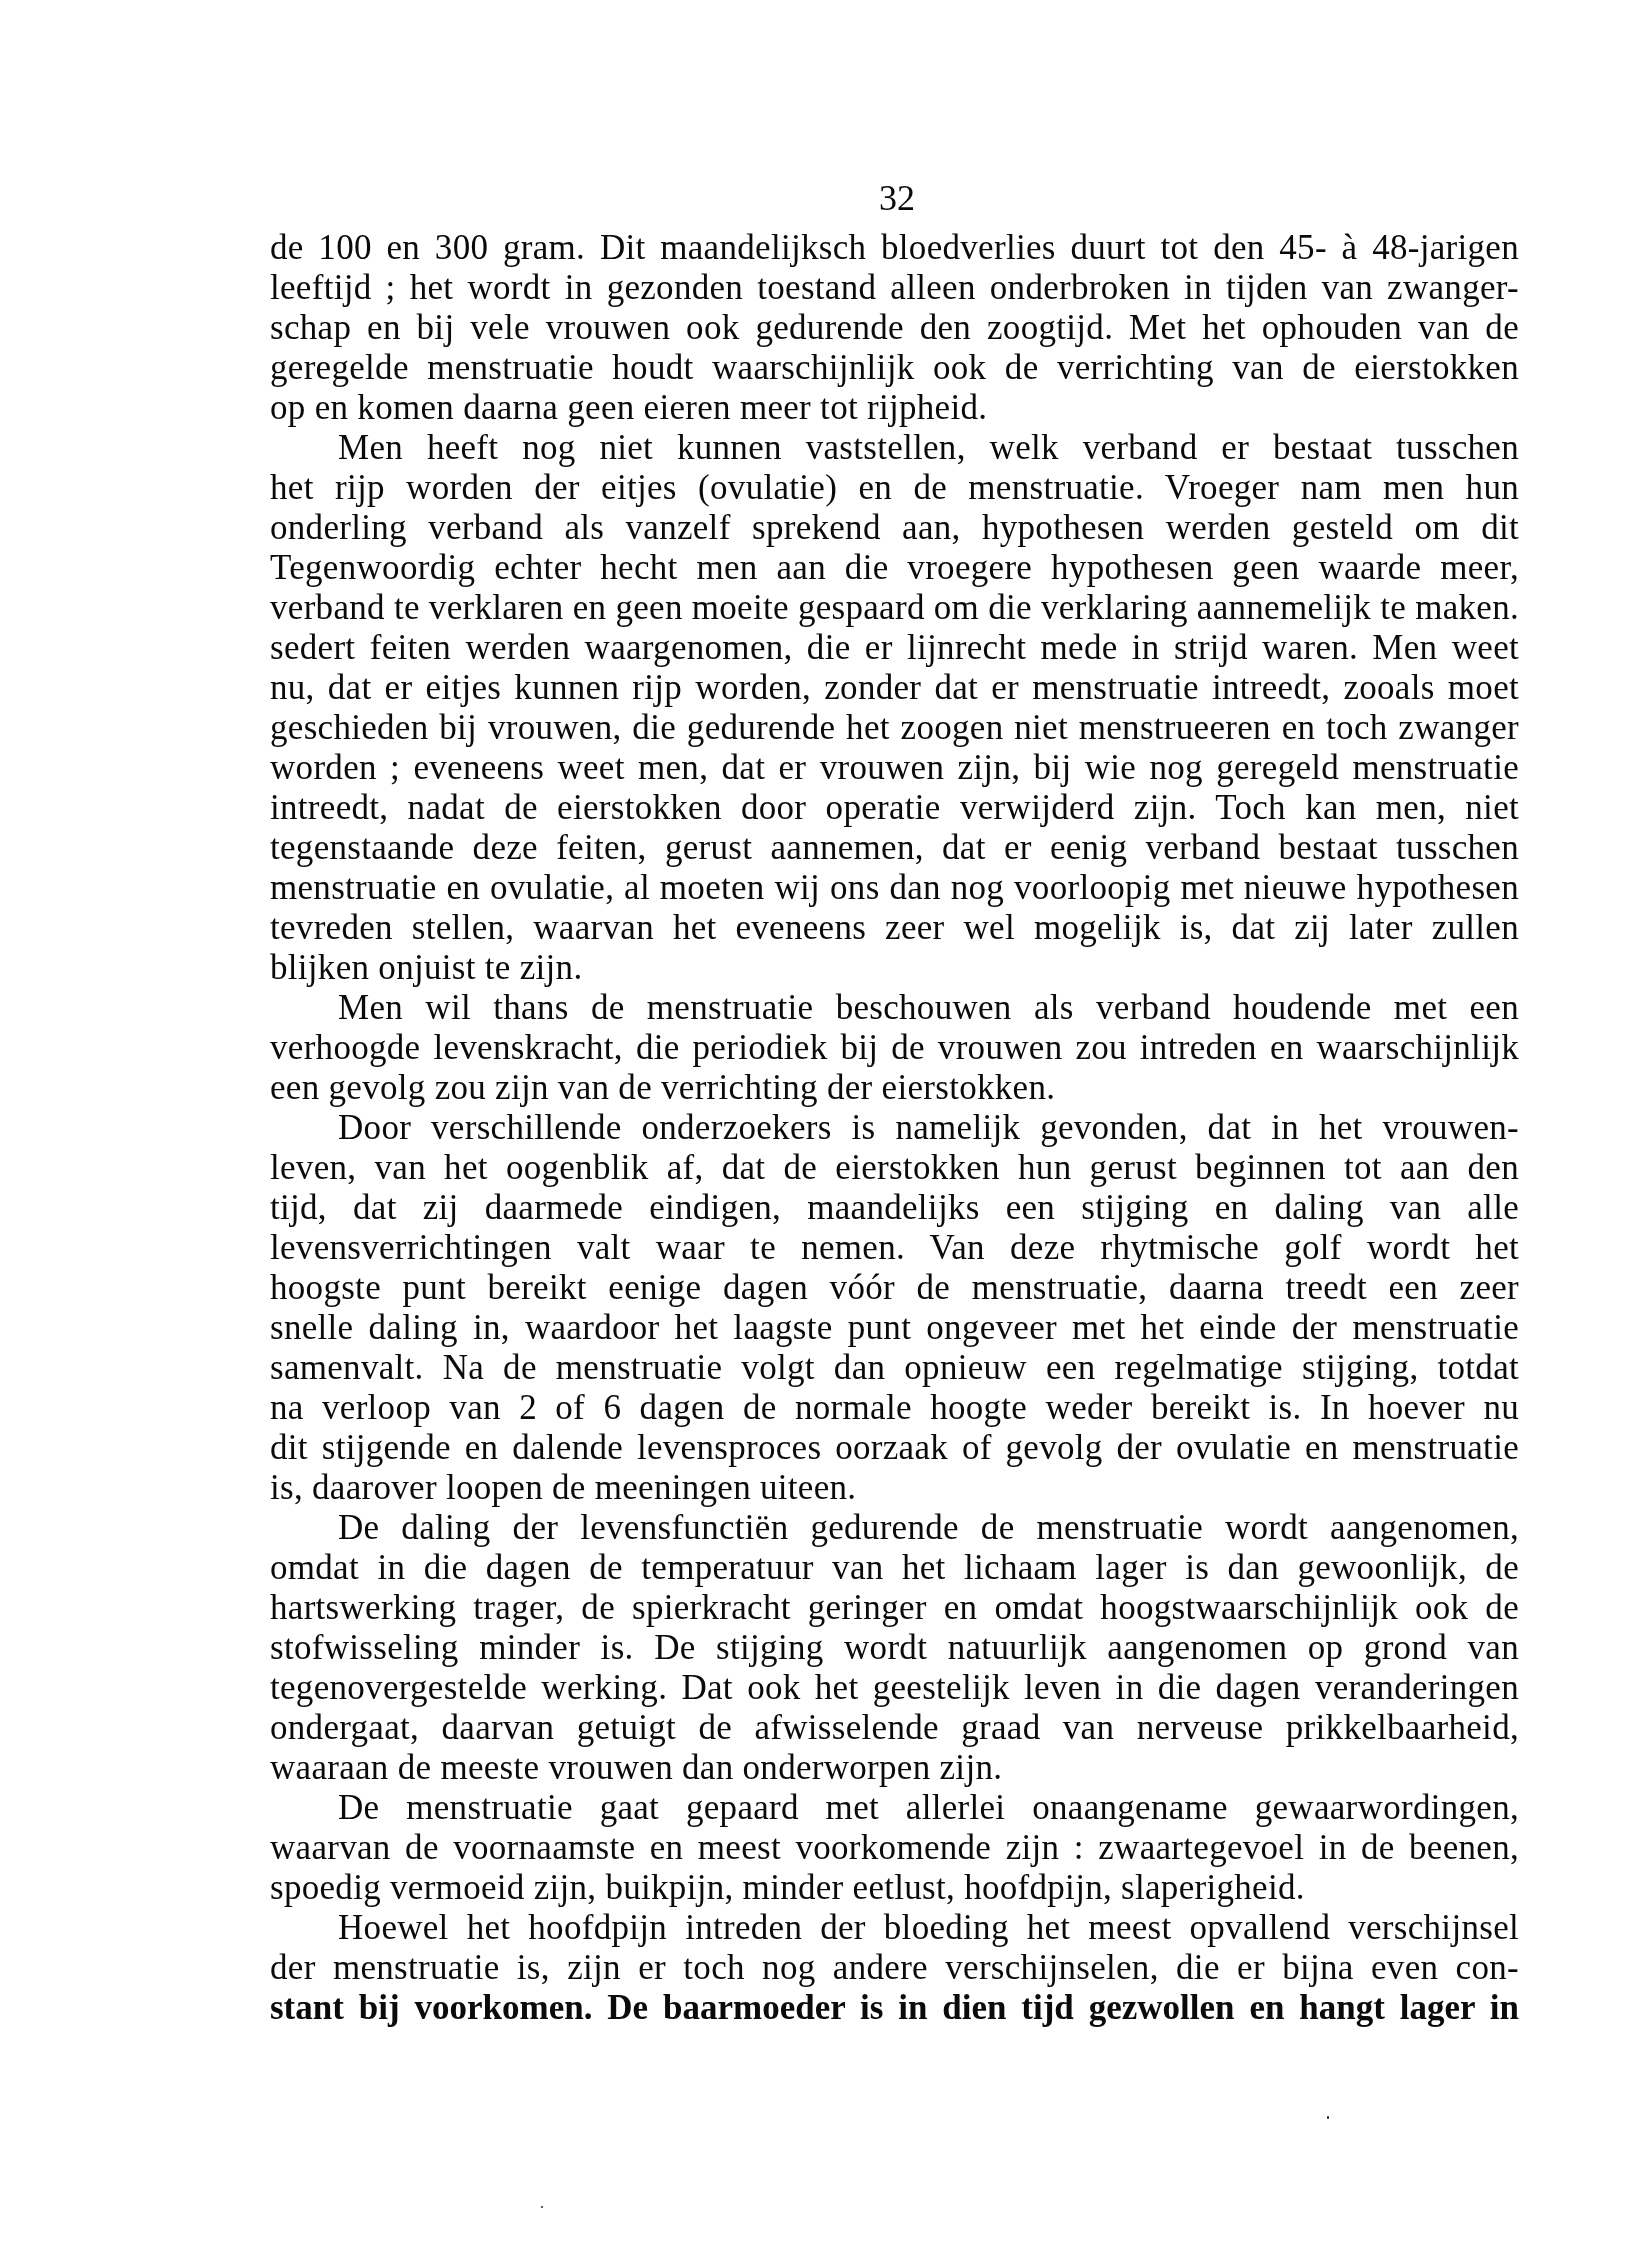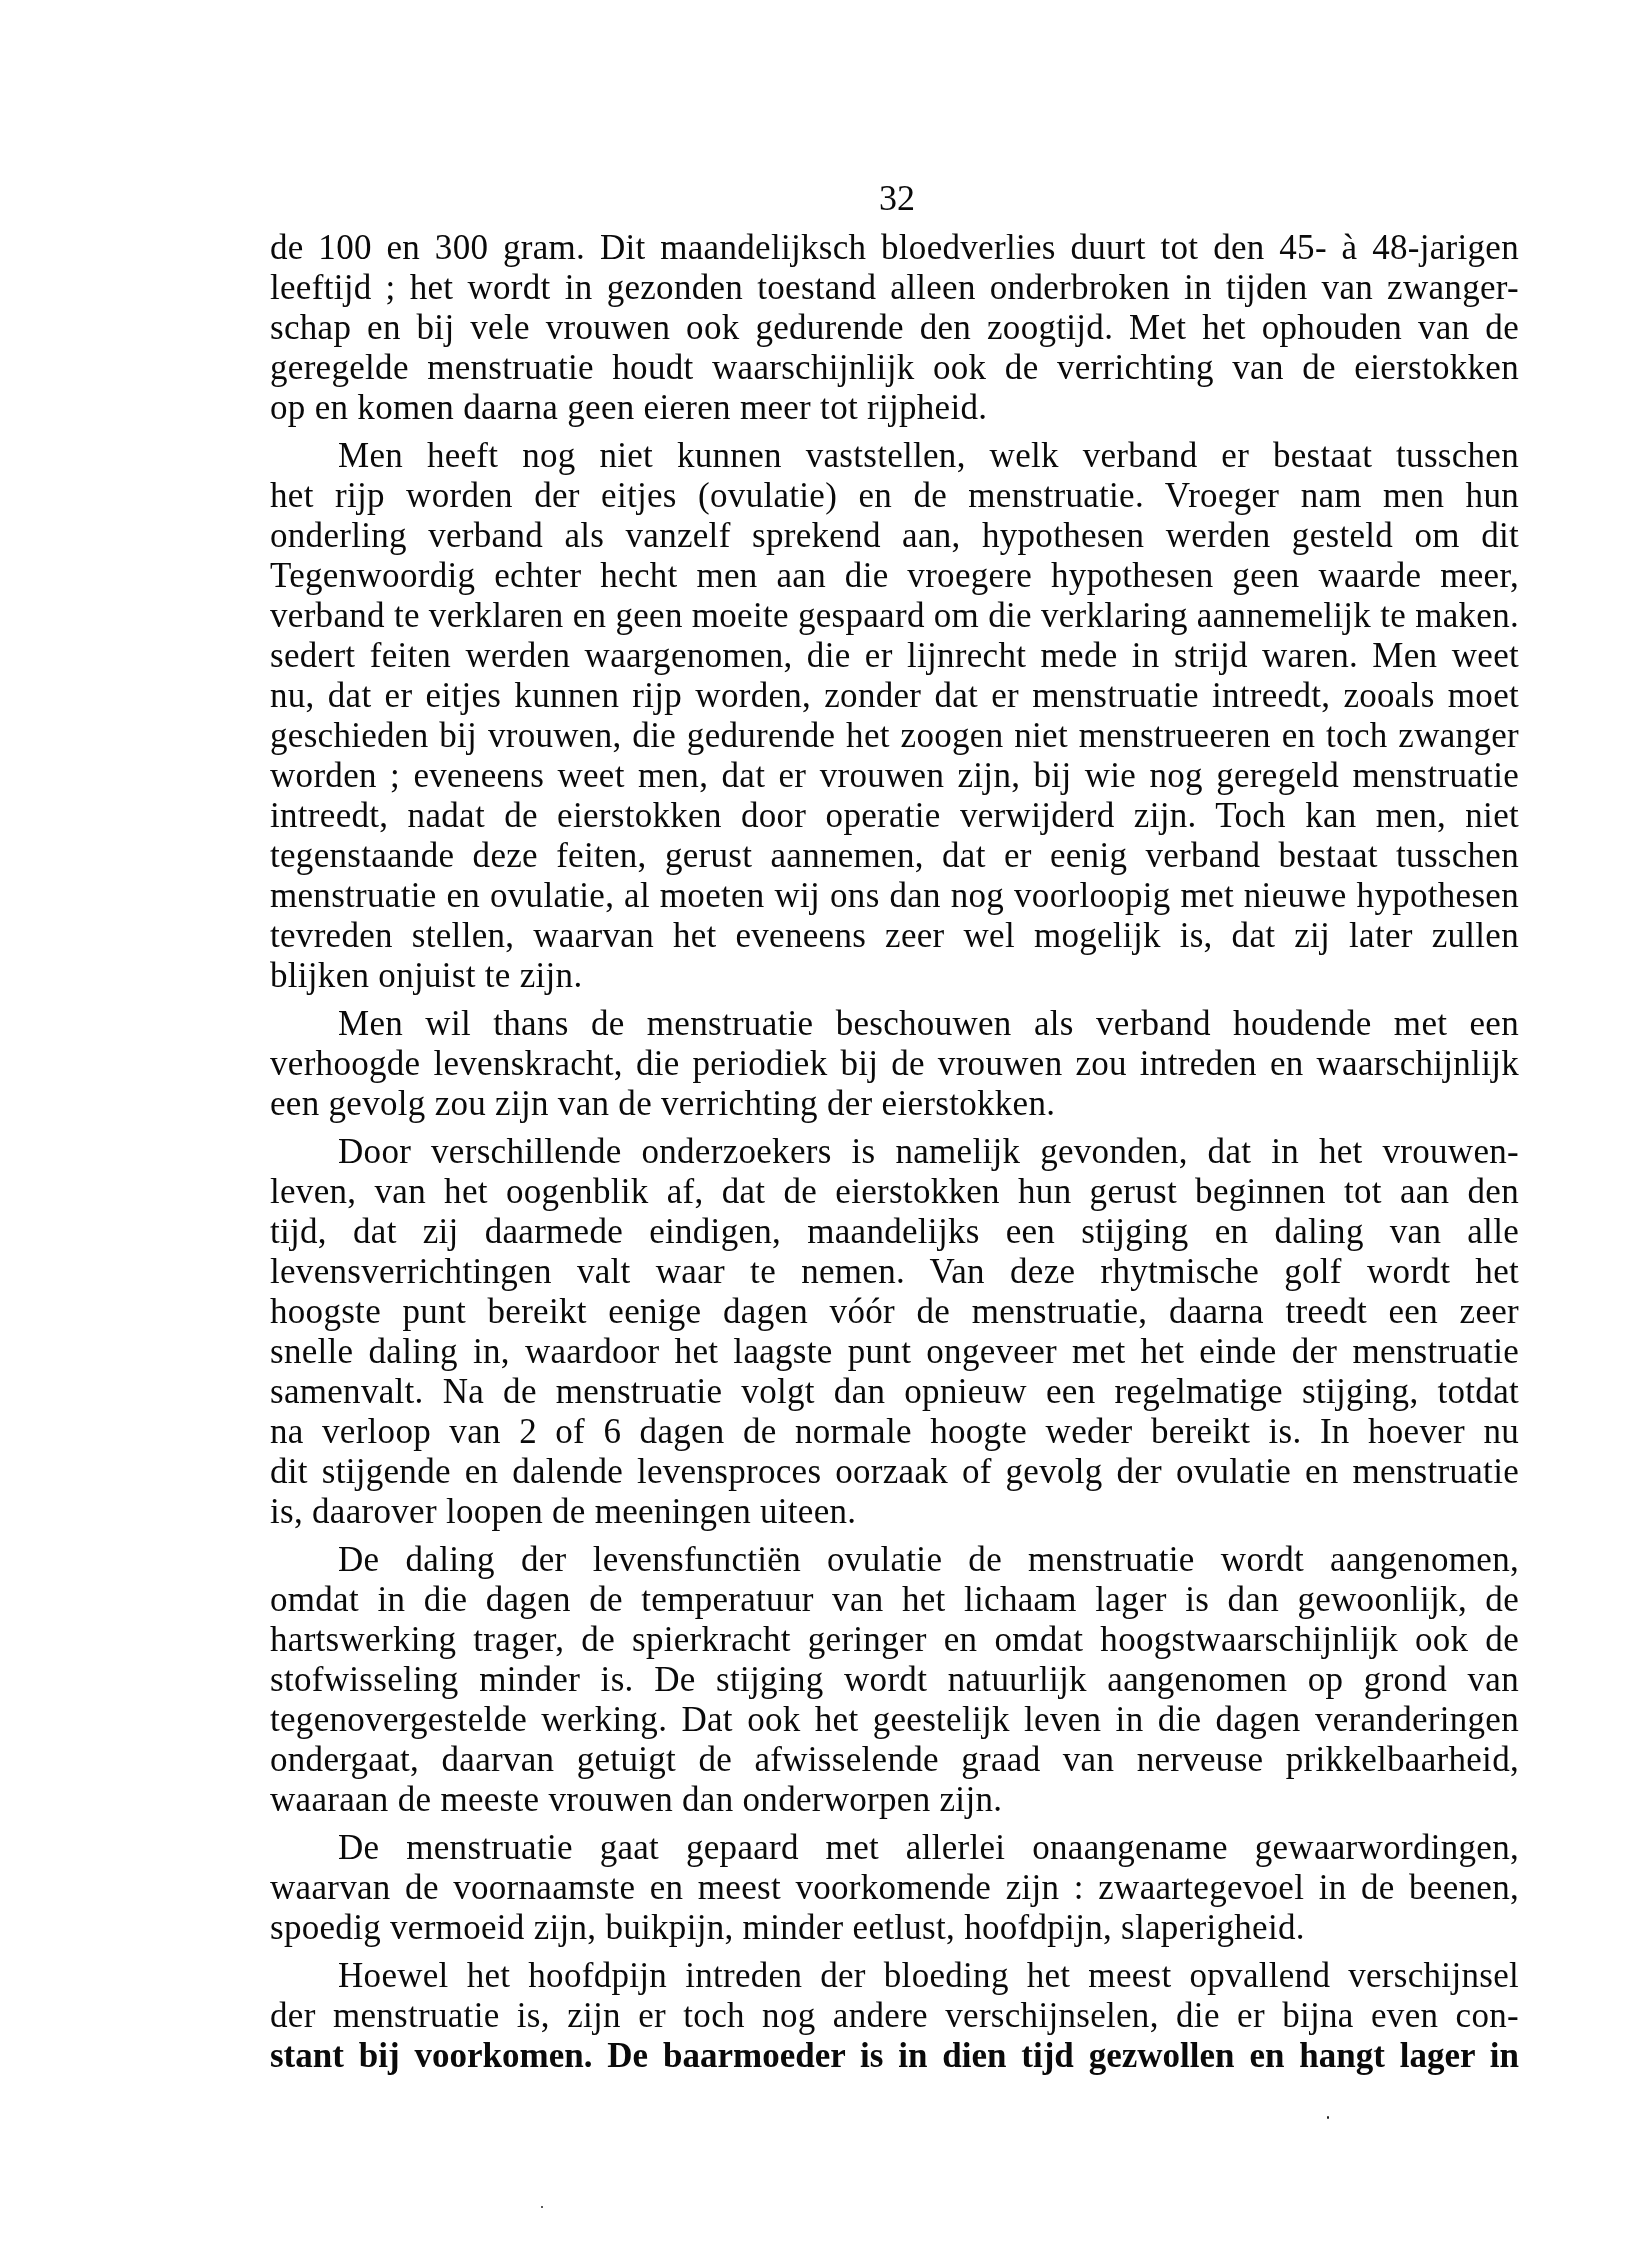--- a/index.html
+++ b/index.html
@@ -42,21 +42,20 @@
     text-align: justify;
     text-align-last: justify;
     letter-spacing: 0.3px;
   }
   .line.last {
     text-align: left;
     text-align-last: left;
   }
   .line.indent {
     padding-left: 68px;
-    margin-top: 8px;
   }
   .line.bold {
     font-weight: bold;
     letter-spacing: 0;
   }
   .speck {
     position: absolute;
     background: #222;
     border-radius: 50%;
   }
@@ -101,21 +100,21 @@
       <span class="line">tijd, dat zij daarmede eindigen, maandelijks een stijging en daling van alle</span>
       <span class="line">levensverrichtingen valt waar te nemen. Van deze rhytmische golf wordt het</span>
       <span class="line">hoogste punt bereikt eenige dagen vóór de menstruatie, daarna treedt een zeer</span>
       <span class="line">snelle daling in, waardoor het laagste punt ongeveer met het einde der menstruatie</span>
       <span class="line">samenvalt. Na de menstruatie volgt dan opnieuw een regelmatige stijging, totdat</span>
       <span class="line">na verloop van 2 of 6 dagen de normale hoogte weder bereikt is. In hoever nu</span>
       <span class="line">dit stijgende en dalende levensproces oorzaak of gevolg der ovulatie en menstruatie</span>
       <span class="line last">is, daarover loopen de meeningen uiteen.</span>
     </div>
     <div class="paragraph">
-      <span class="line indent">De daling der levensfunctiën ovulatie de menstruatie wordt aangenomen,</span>
+      <span class="line indent">De daling der levensfunctiën gedurende de menstruatie wordt aangenomen,</span>
       <span class="line">omdat in die dagen de temperatuur van het lichaam lager is dan gewoonlijk, de</span>
       <span class="line">hartswerking trager, de spierkracht geringer en omdat hoogstwaarschijnlijk ook de</span>
       <span class="line">stofwisseling minder is. De stijging wordt natuurlijk aangenomen op grond van</span>
       <span class="line">tegenovergestelde werking. Dat ook het geestelijk leven in die dagen veranderingen</span>
       <span class="line">ondergaat, daarvan getuigt de afwisselende graad van nerveuse prikkelbaarheid,</span>
       <span class="line last">waaraan de meeste vrouwen dan onderworpen zijn.</span>
     </div>
     <div class="paragraph">
       <span class="line indent">De menstruatie gaat gepaard met allerlei onaangename gewaarwordingen,</span>
       <span class="line">waarvan de voornaamste en meest voorkomende zijn : zwaartegevoel in de beenen,</span>

